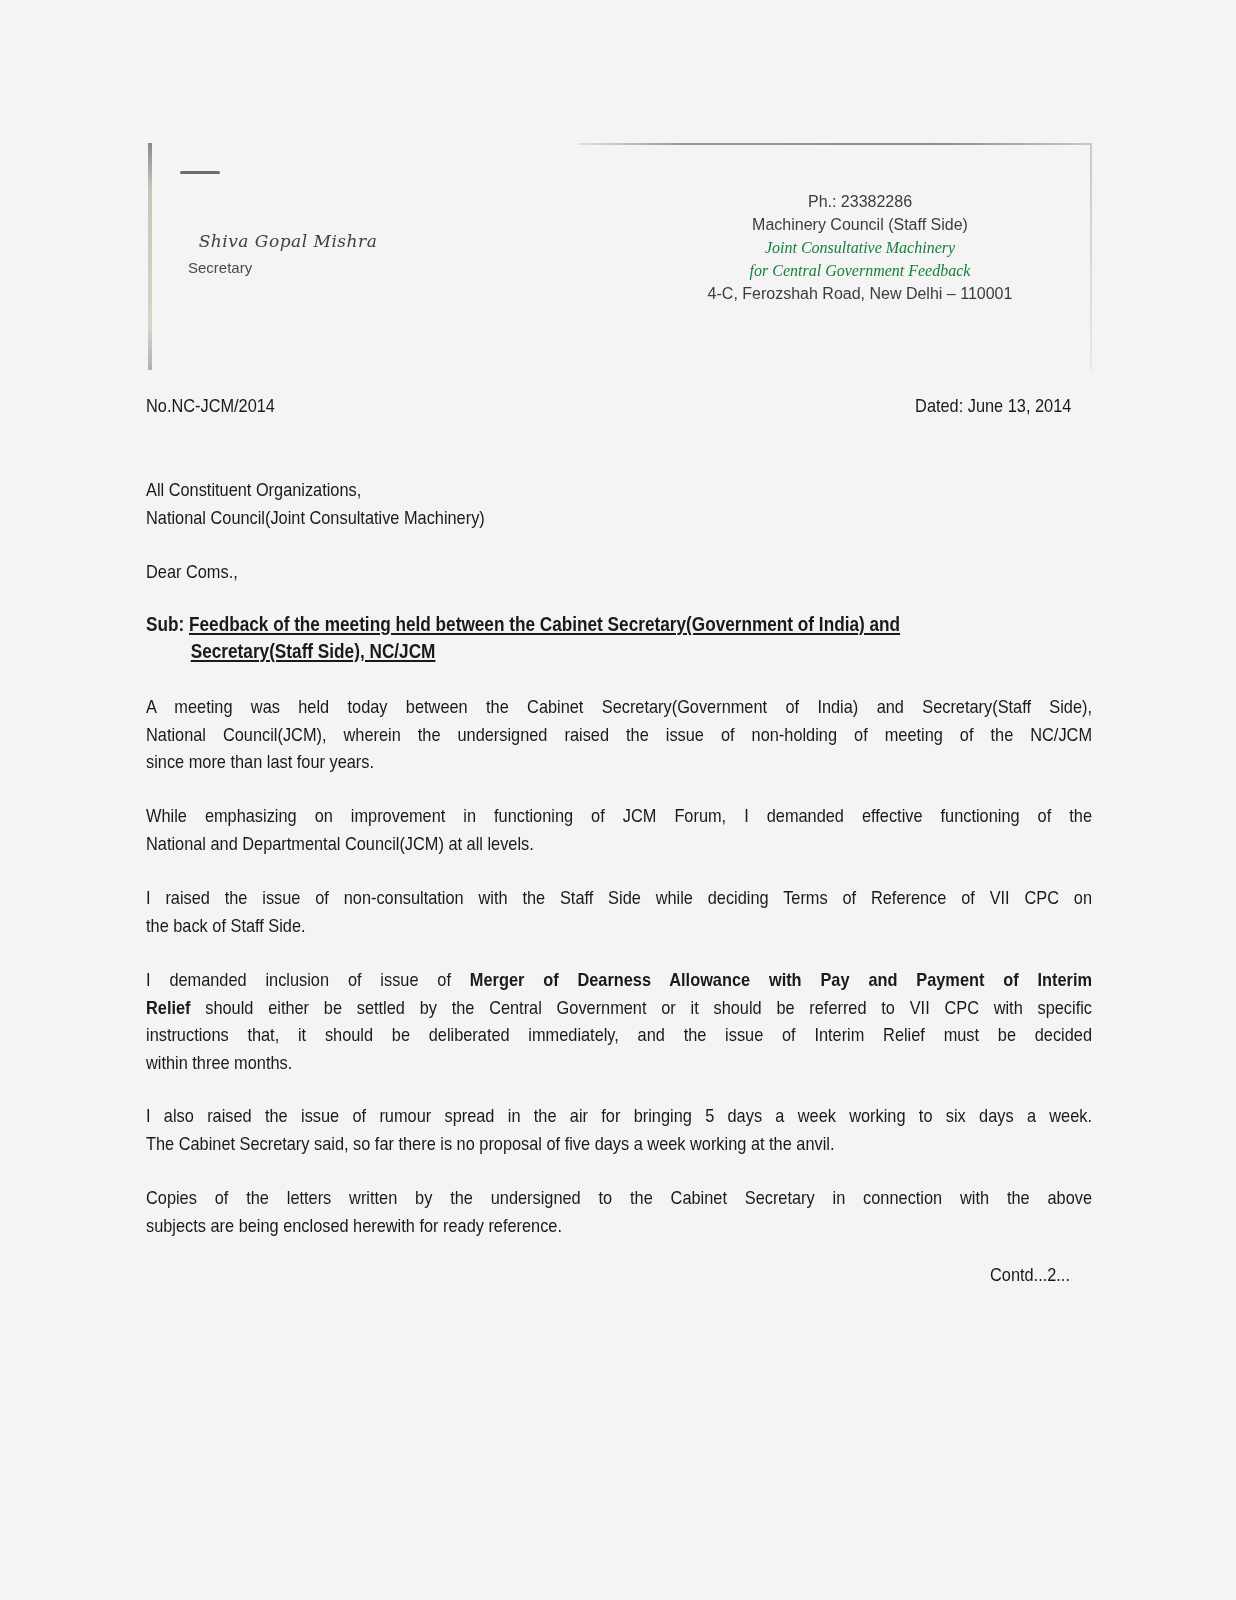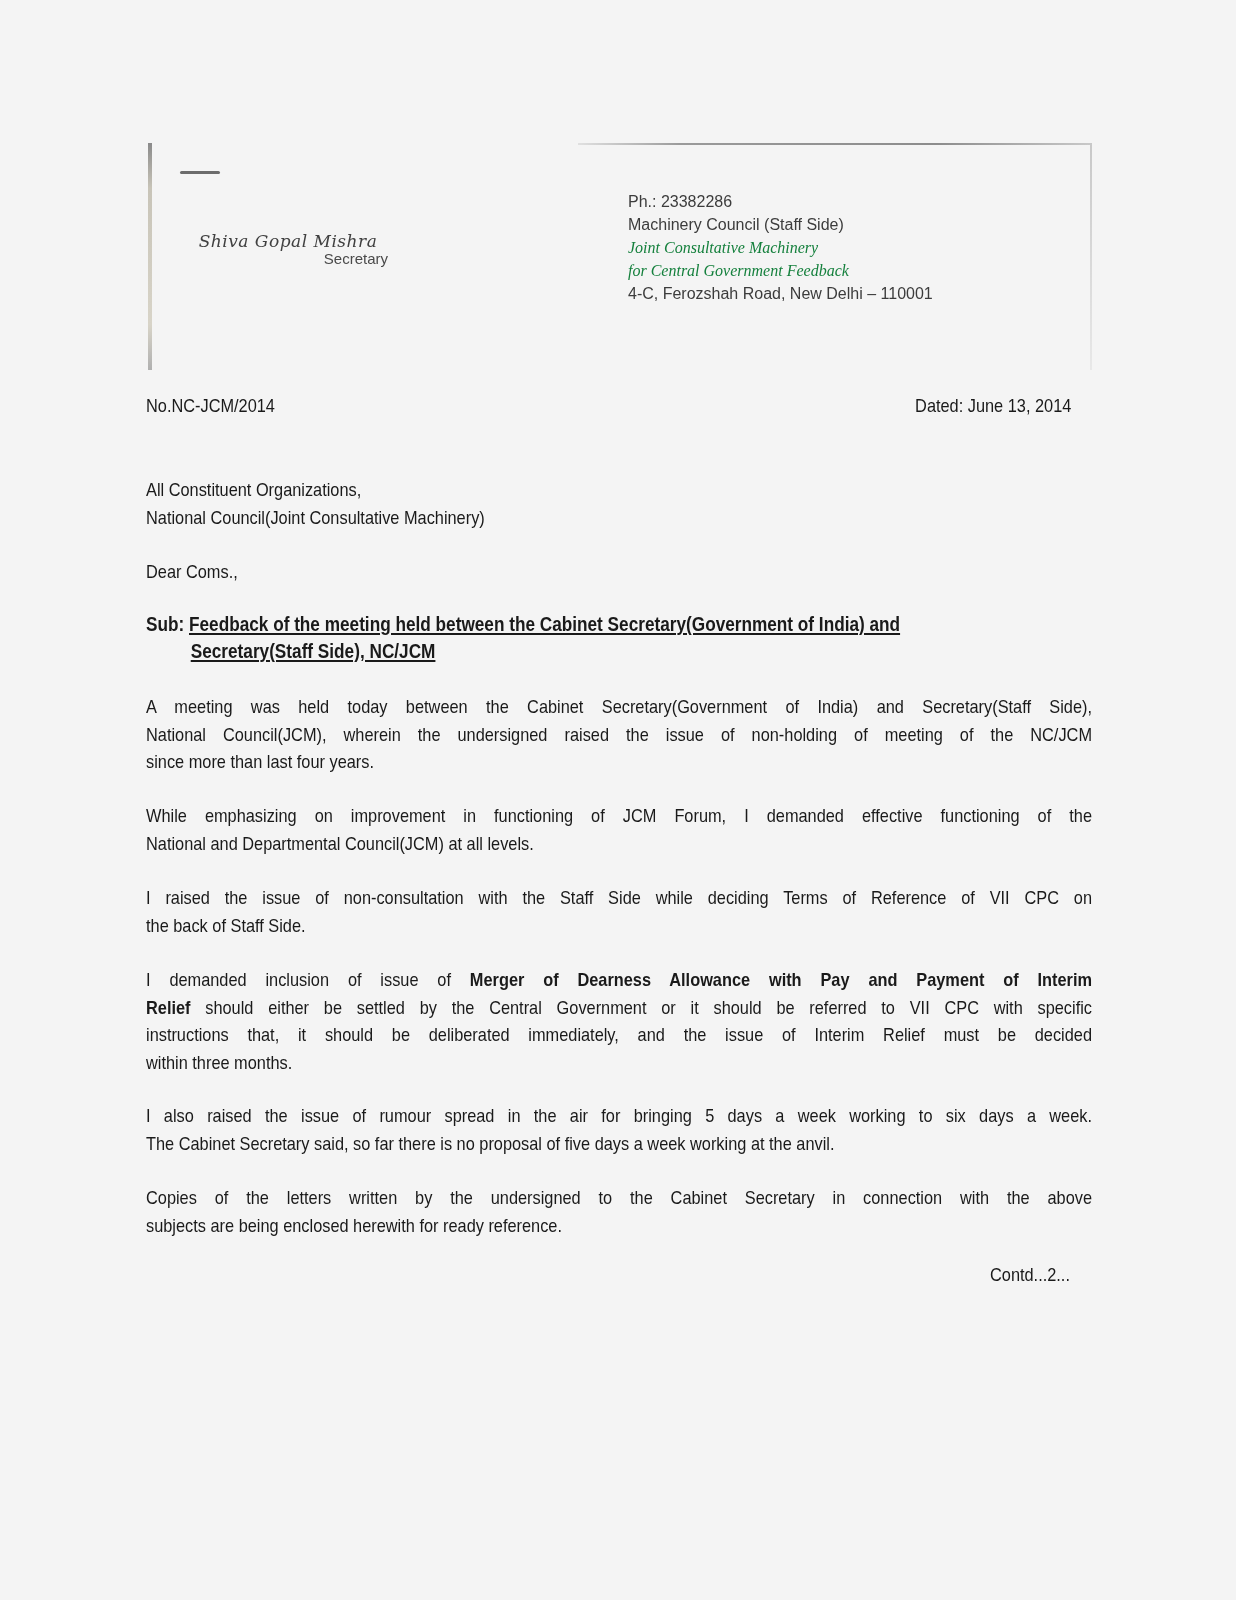--- a/index.html
+++ b/index.html
@@ -34,26 +34,26 @@
     }
     .lh-name {
       position: absolute; left: 40px; top: 88px; width: 200px;
       text-align: center;
       font-family: "DejaVu Serif", serif;
       font-style: italic;
       font-size: 17px; color: #404040;
       letter-spacing: 0.5px;
     }
     .lh-title {
-      position: absolute; left: 40px; top: 107px; width: 200px;
-      text-align: right; font-size: 15px; color: #4a4a4a;
+      position: absolute; left: 40px; top: 116px; width: 200px;
+      text-align: left; font-size: 15px; color: #4a4a4a;
     }
     .lh-right {
-      position: absolute; left: 480px; top: 47px; width: 400px;
-      text-align: left; color: #3c3c3c;
+      position: absolute; left: 512px; top: 47px; width: 400px;
+      text-align: center; color: #3c3c3c;
     }
     .lh-right .line { font-size: 16px; line-height: 23px; white-space: nowrap; }
     .lh-right .script {
       font-family: Liberation Serif, serif; font-style: italic;
       font-size: 16px; line-height: 23px; color: #15803d;
     }
 
     .meta-row {
       position: absolute; left: 146px; top: 395px; width: 946px;
       font-size: 19px; display: flex; justify-content: space-between;

